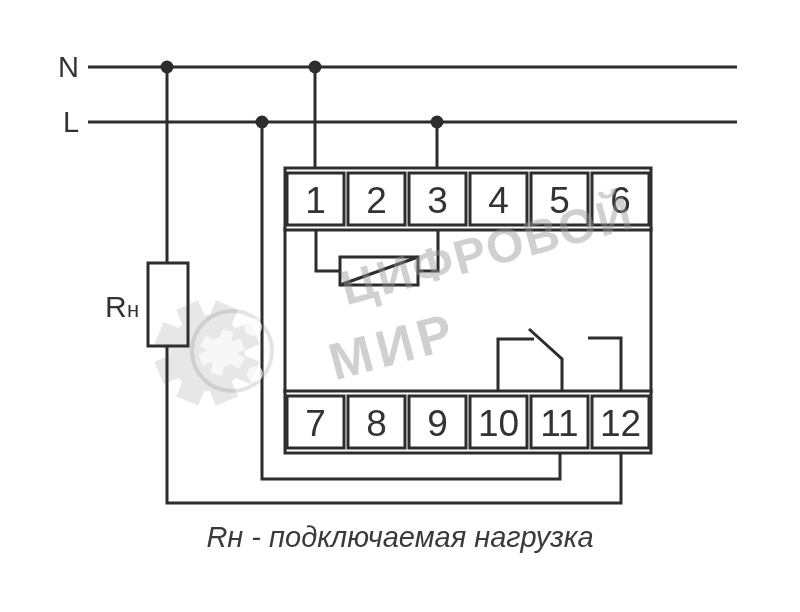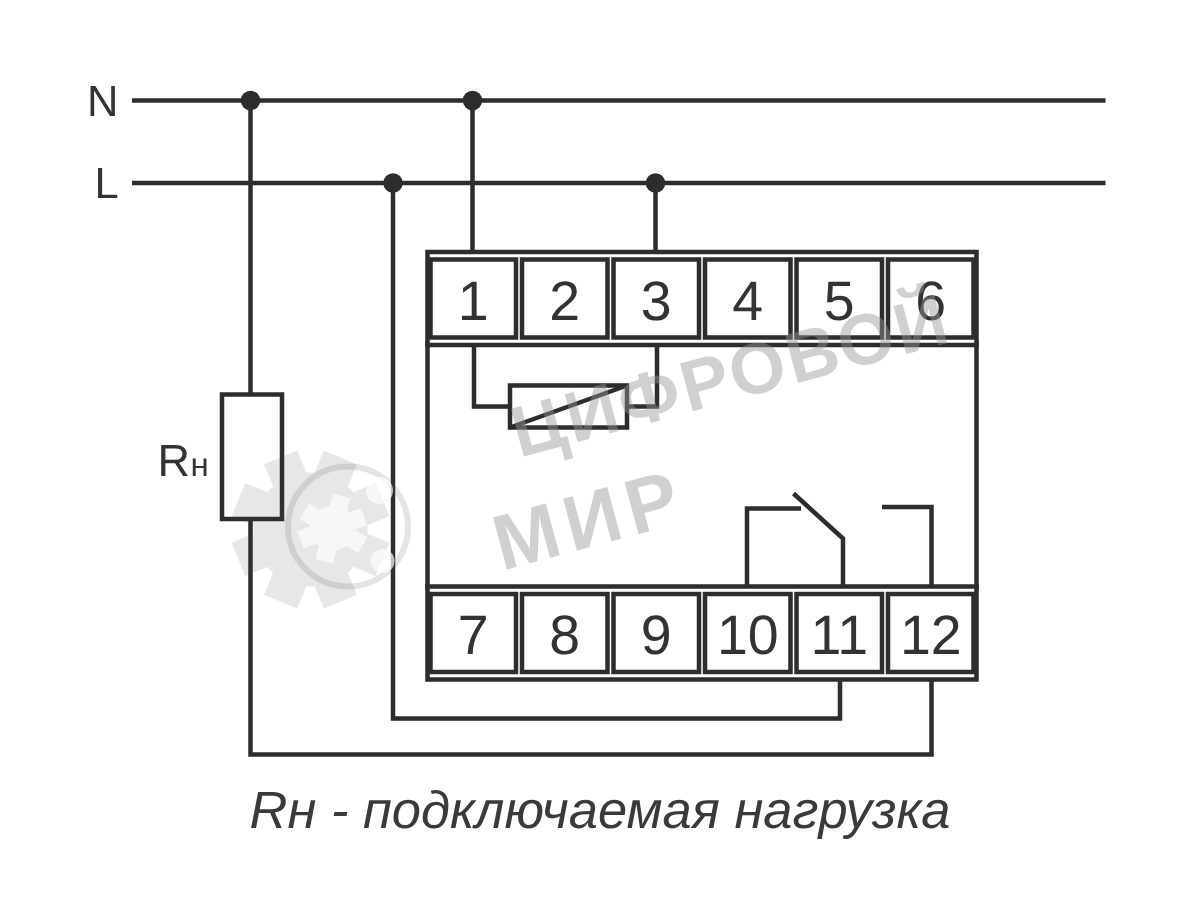--- a/index.html
+++ b/index.html
@@ -48,21 +48,21 @@
     fill: rgba(150,150,150,0.45);
   }
   #caption {
     position: absolute;
     left: 0;
     top: 521px;
     width: 800px;
     text-align: center;
     font-family: "Liberation Sans", sans-serif;
     font-style: italic;
-    font-size: 35px;
+    font-size: 29px;
     color: #3a3a3a;
   }
 </style>
 </head>
 <body>
 
 <div id="stage">
   <svg width="800" height="612" viewBox="0 0 800 612">
 
     <path class="wire" d="M88,67 H737"></path>

